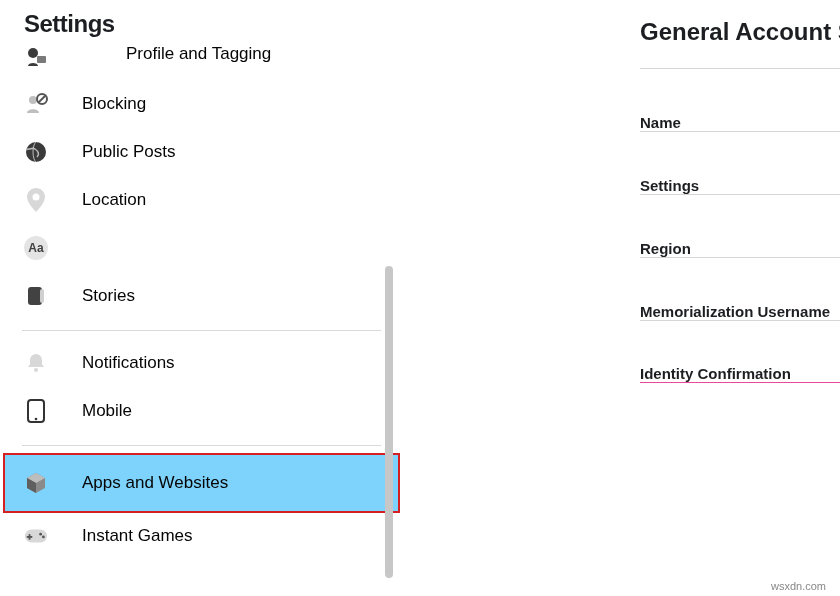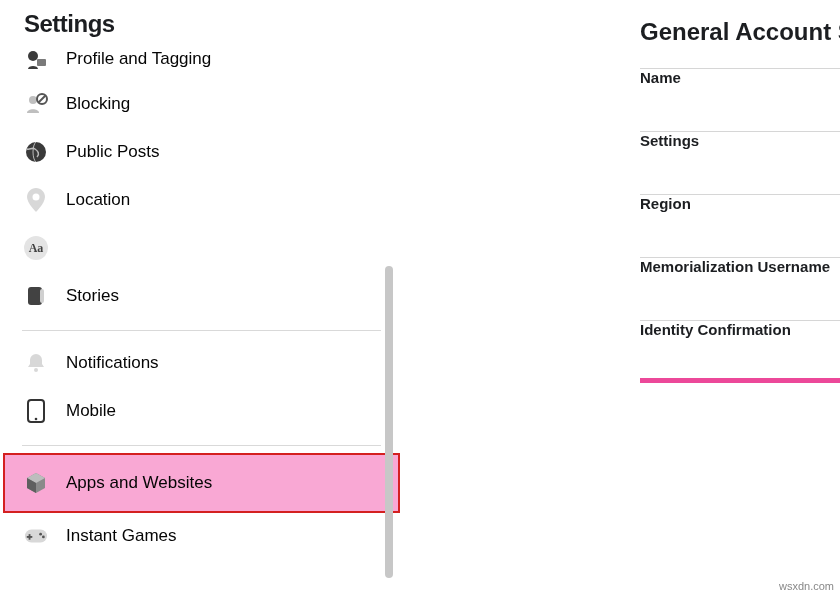--- a/index.html
+++ b/index.html
@@ -29,43 +29,42 @@
     margin-top: 6px;
   }
   .item {
     display: flex;
     align-items: center;
     height: 48px;
     padding-left: 20px;
     cursor: pointer;
     position: relative;
   }
-  .item.cut { height: 36px; align-items: center; padding-bottom: 6px; }
+  .item.cut { height: 36px; align-items: flex-start; padding-bottom: 6px; gap: 44px; }
   .item .icon {
     width: 24px;
     height: 24px;
-    margin-right: 18px;
+    margin-right: 34px;
     display: flex;
     align-items: center;
     justify-content: center;
     flex-shrink: 0;
-    font-family: Liberation Serif, serif;
   }
   .item .label {
     font-size: 17px;
     font-weight: 500;
     color: #050505;
   }
   .divider {
     height: 1px;
     background: #d9d9d9;
     margin: 10px 18px 8px 18px;
   }
   .highlighted {
-    background: #f9a8d4;
+    background: #7dd3fc;
     outline: 2px solid #d42020;
     outline-offset: -1px;
     height: 58px;
   }
   .scrollbar {
     position: absolute;
     left: 381px;
     top: 266px;
     width: 8px;
     height: 312px;
@@ -86,31 +85,31 @@
     white-space: nowrap;
   }
   .rows {
     margin-top: 22px;
     margin-left: 225px;
   }
   .row {
     border-top: 1px solid #d6d6d6;
     height: 63px;
     display: flex;
-    align-items: flex-start;
+    align-items: flex-end;
     font-size: 15px;
     font-weight: 700;
     color: #1c1e21;
     white-space: nowrap;
   }
-  .row.last { border-bottom: 5px solid #ec4899; }
+  .row.last { border-bottom: 1px solid #ec4899; }
   .watermark {
     position: absolute;
     bottom: 4px;
-    right: 6px;
+    right: 14px;
     font-size: 11px;
     color: #888;
     font-family: Arial, sans-serif;
   }
   
   .ic-aa {
     font-size: 12px; font-weight:700; color:#404040;
     background:#e4e4e4; border-radius:50%;
     width:24px; height:24px; line-height:24px; text-align:center;
   }

